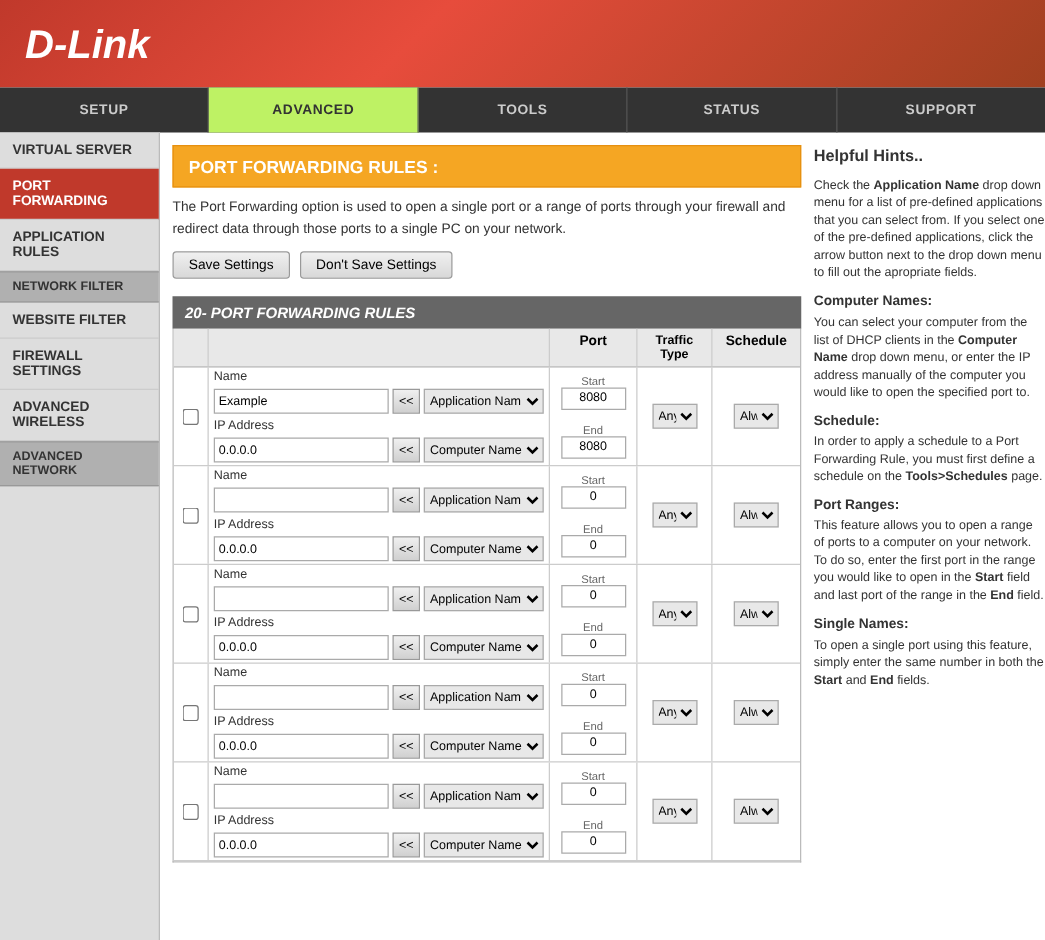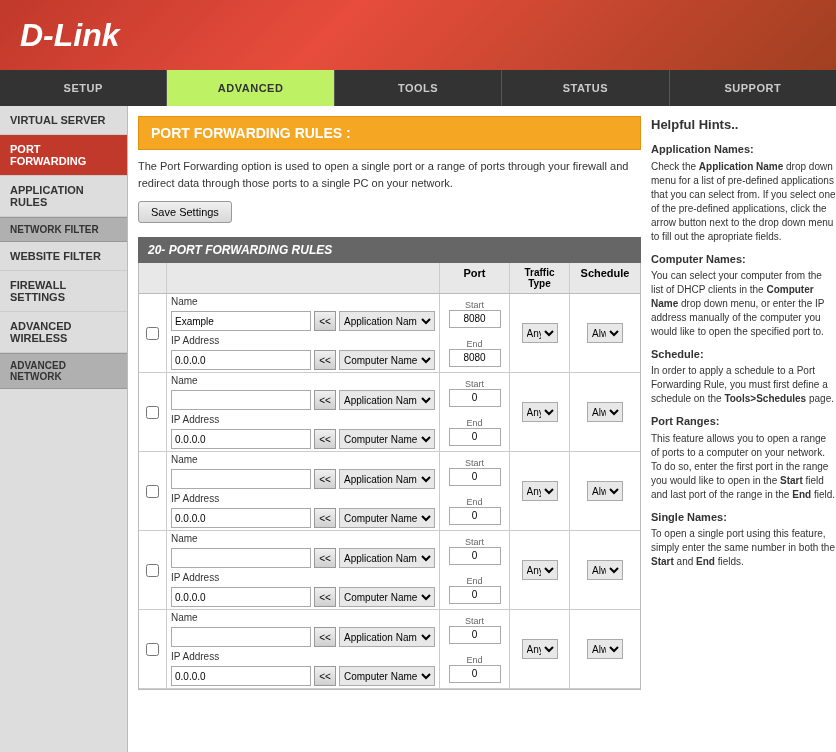--- a/index.html
+++ b/index.html
@@ -110,20 +110,21 @@
   <div class="main">
     <div class="content">
       <div class="content-left">
 
         <div class="page-title">PORT FORWARDING RULES :</div>
 
         <div class="description">The Port Forwarding option is used to open a single port or a range of ports through your firewall and redirect data through those ports to a single PC on your network.</div>
 
         <div class="btn-row">
           <button class="btn">Save Settings</button>
+          <button class="btn">Don't Save Settings</button>
         </div>
 
         <div class="section-title">20- PORT FORWARDING RULES</div>
 
         <div class="pf-table">
 
           <div class="pf-header-row">
             <div class="col-check" style="min-height:30px;"></div>
             <div class="col-name"></div>
             <div class="col-port">
@@ -376,21 +377,20 @@
               </select>
             </div>
           </div>
 
         </div>
 
       </div>
 
       <div class="content-right">
         <div class="hints-title">Helpful Hints..</div>
-        <div class="hints-subtitle">Application Names:</div>
         <div class="hints-text">Check the <b>Application Name</b> drop down menu for a list of pre-defined applications that you can select from. If you select one of the pre-defined applications, click the arrow button next to the drop down menu to fill out the apropriate fields.</div>
         <div class="hints-subtitle">Computer Names:</div>
         <div class="hints-text">You can select your computer from the list of DHCP clients in the <b>Computer Name</b> drop down menu, or enter the IP address manually of the computer you would like to open the specified port to.</div>
         <div class="hints-subtitle">Schedule:</div>
         <div class="hints-text">In order to apply a schedule to a Port Forwarding Rule, you must first define a schedule on the <b>Tools&gt;Schedules</b> page.</div>
         <div class="hints-subtitle">Port Ranges:</div>
         <div class="hints-text">This feature allows you to open a range of ports to a computer on your network. To do so, enter the first port in the range you would like to open in the <b>Start</b> field and last port of the range in the <b>End</b> field.</div>
         <div class="hints-subtitle">Single Names:</div>
         <div class="hints-text">To open a single port using this feature, simply enter the same number in both the <b>Start</b> and <b>End</b> fields.</div>
       </div>

